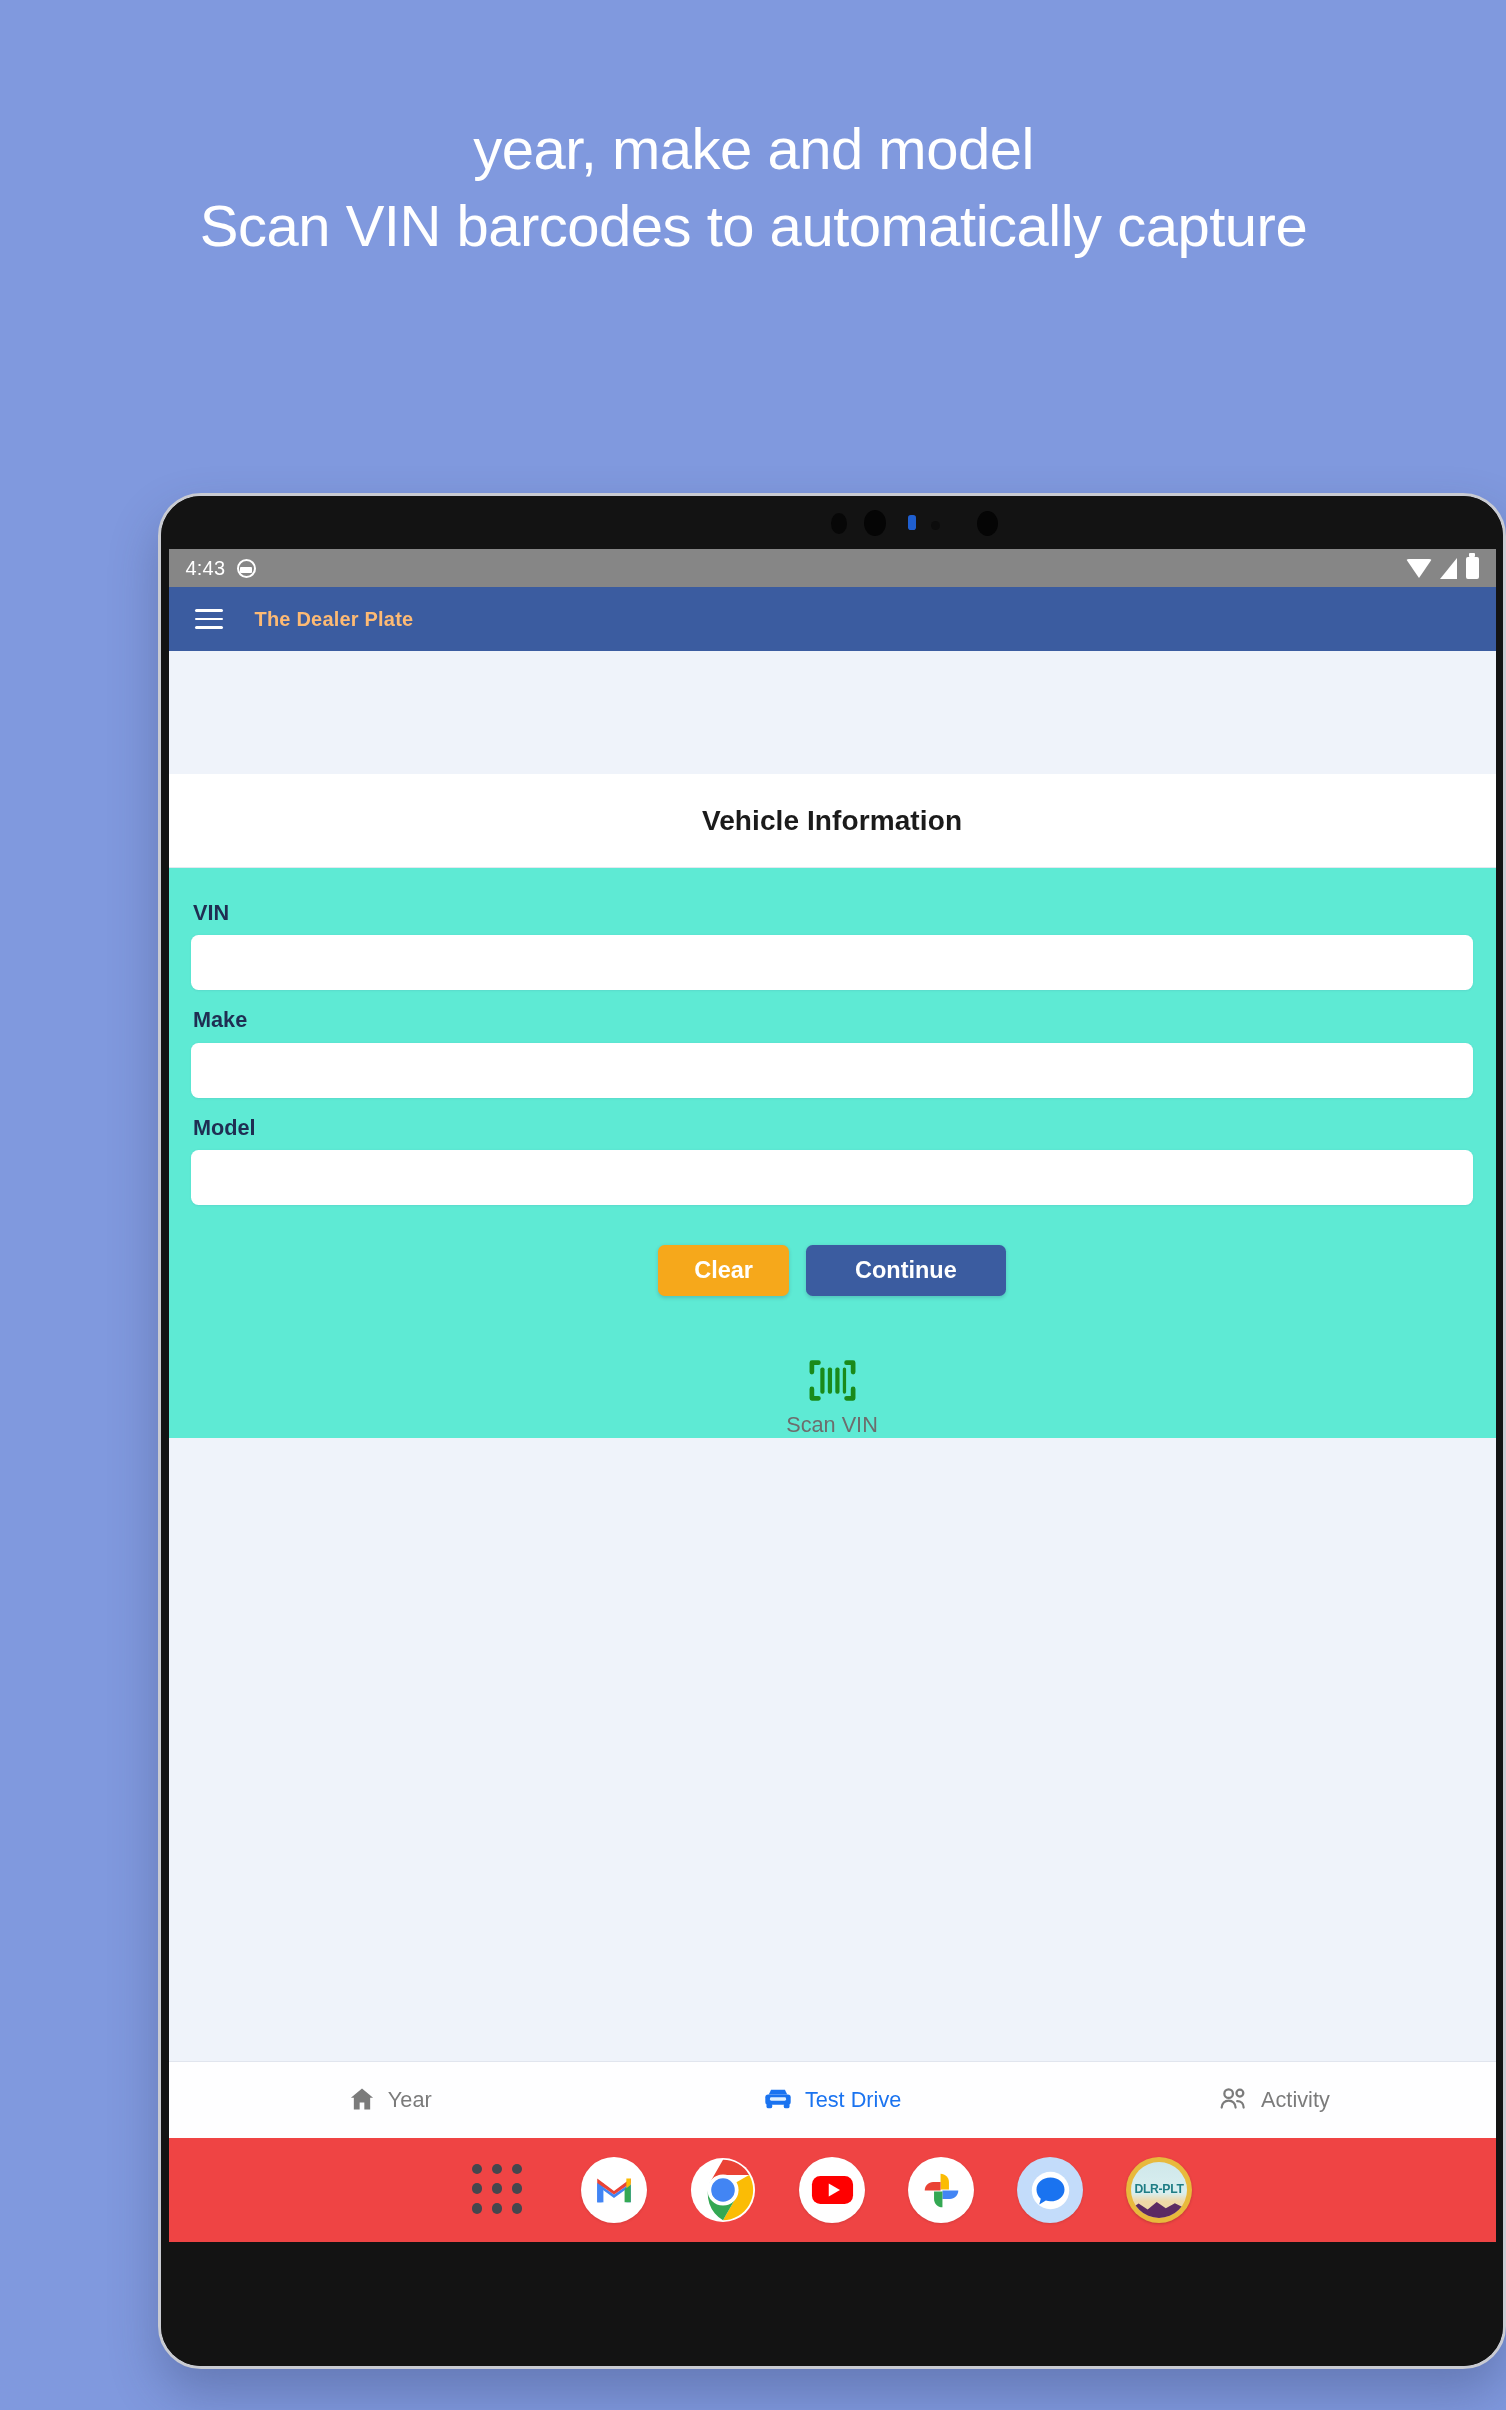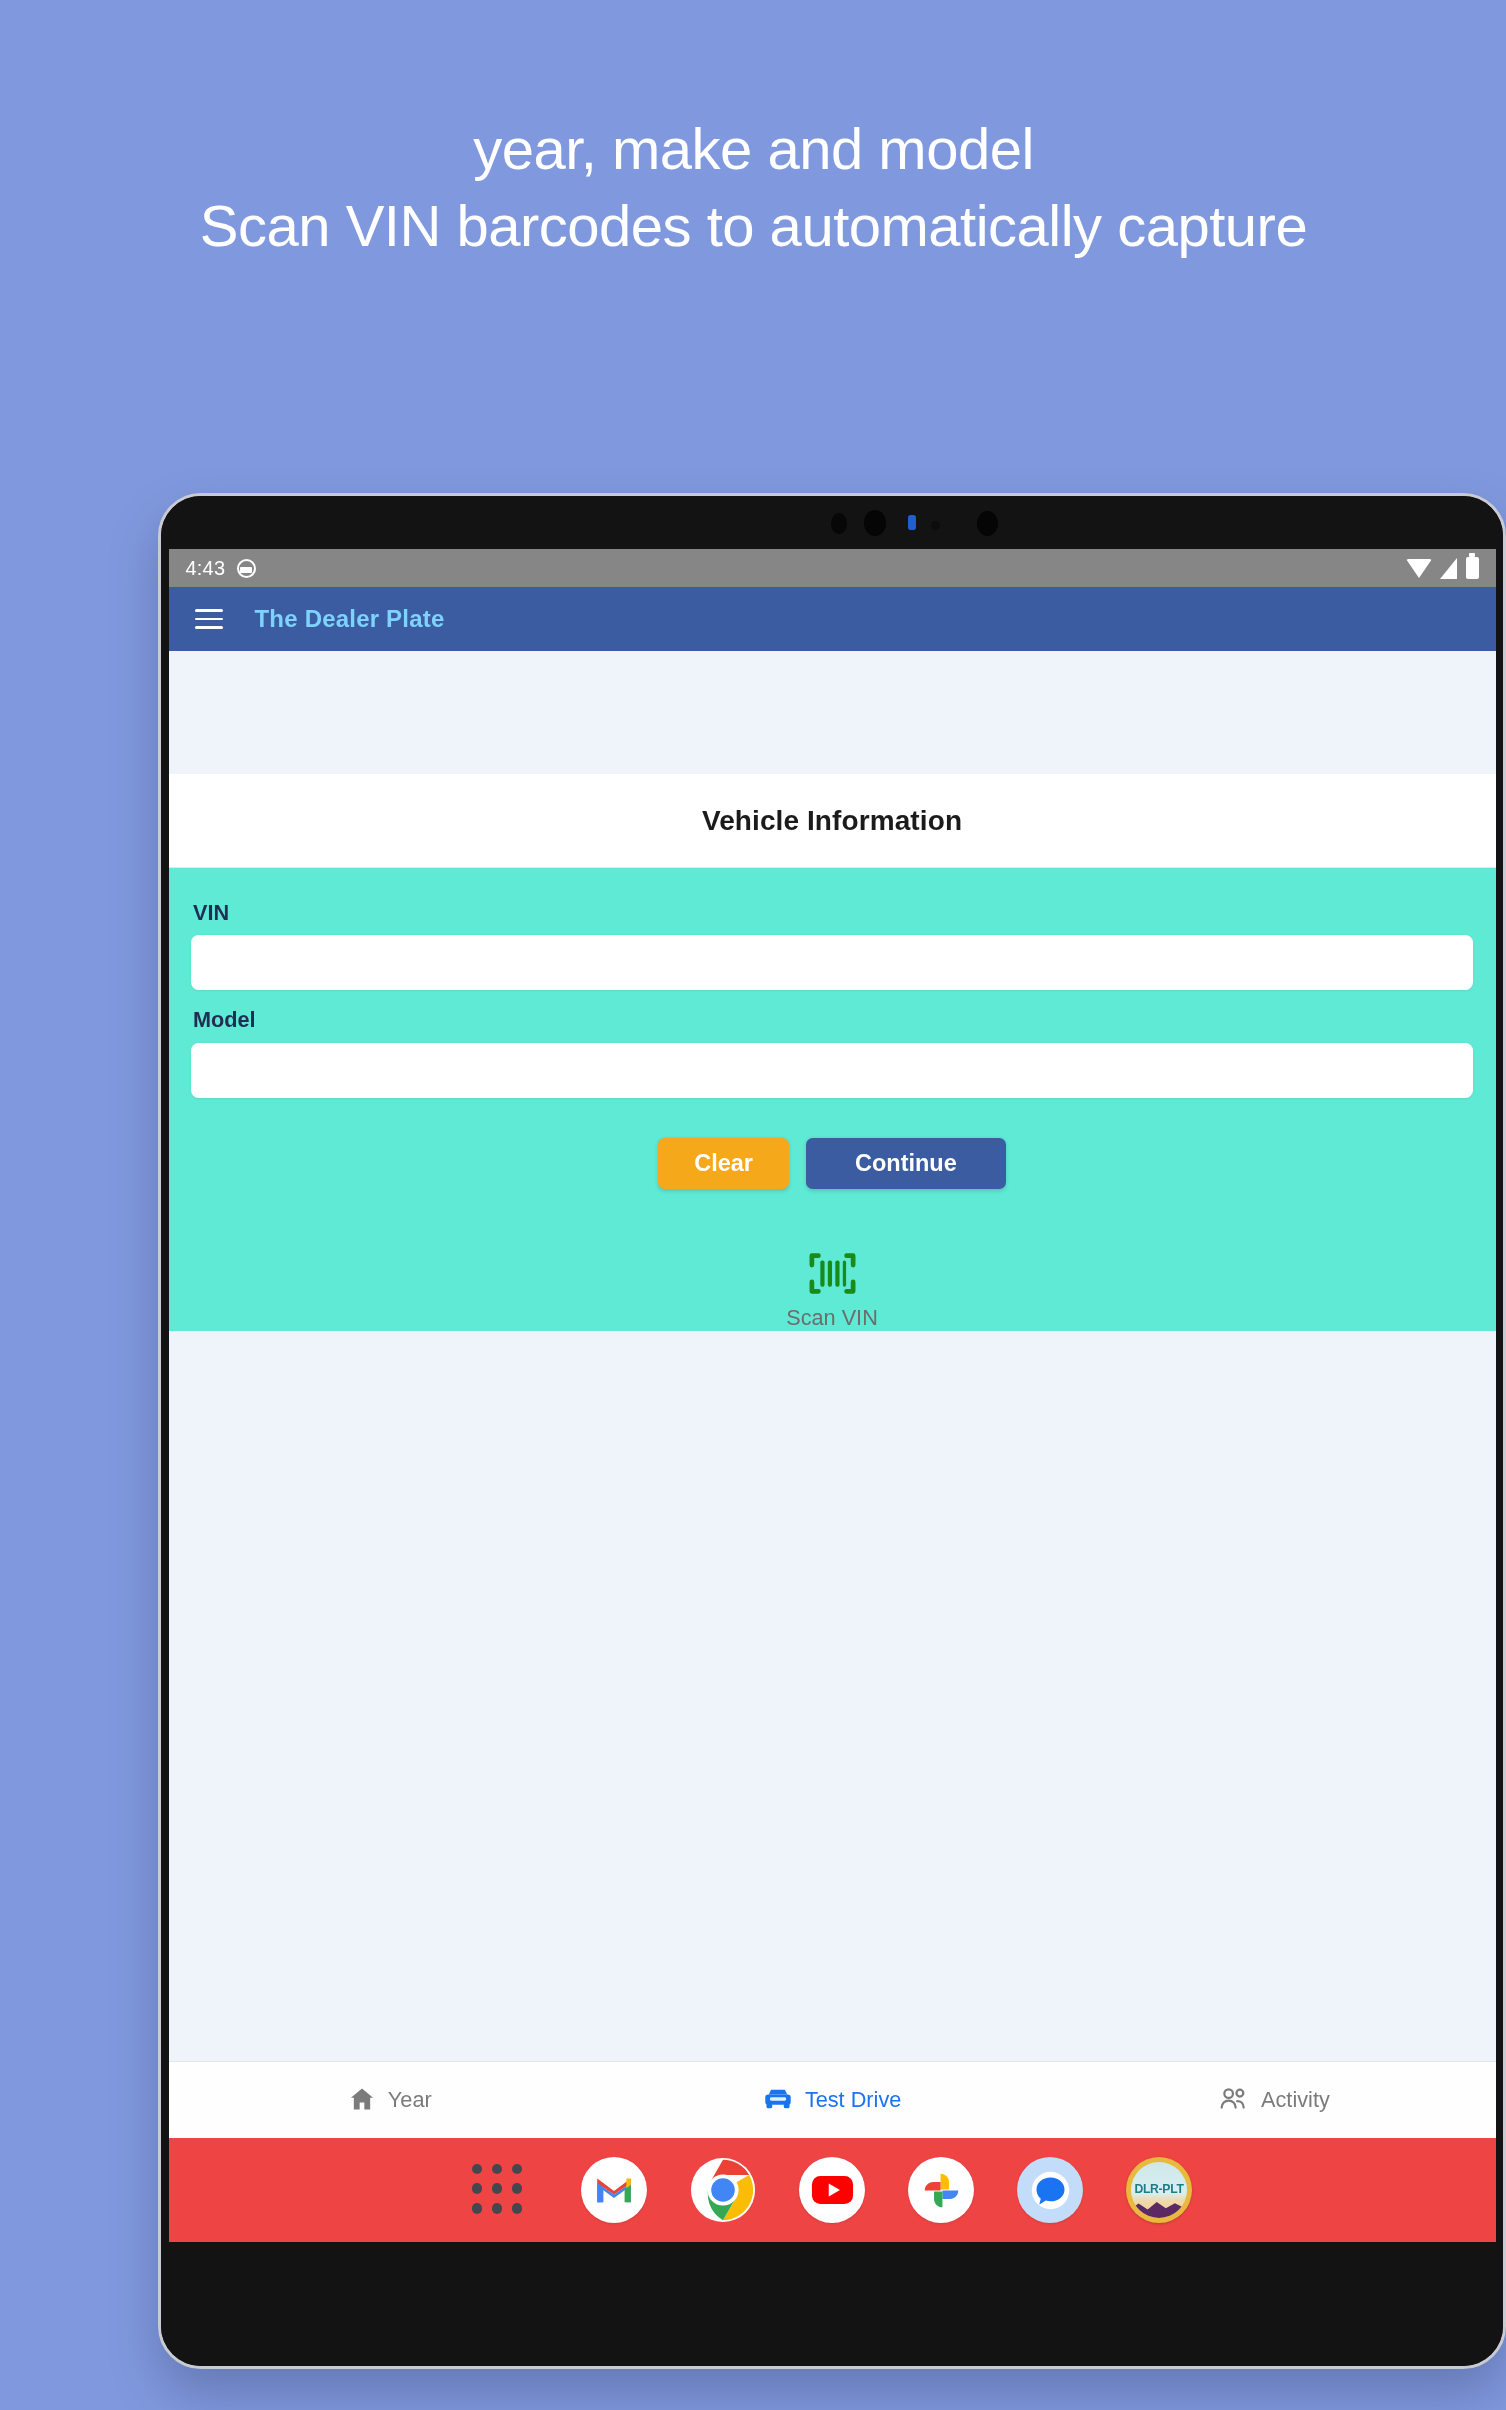--- a/index.html
+++ b/index.html
@@ -102,21 +102,21 @@
   .appbar {
     height:64px;
     background:#3b5ca0;
     display:flex; align-items:center;
     padding:0 26px;
     gap:32px;
   }
   .hamburger { width:28px; display:flex; flex-direction:column; gap:5.6px; cursor:pointer; }
   .hamburger span { display:block; height:2.8px; background:#fff; border-radius:1.9px; }
   .appbar-title {
-    color:#7dd3fc; font-size:24px; font-weight:700; letter-spacing:0.2px;
+    color:#fdba74; font-size:20px; font-weight:700; letter-spacing:0.2px;
   }
 
   
   .page-title-bar {
     background:#ffffff;
     height:94px;
     display:flex; align-items:center; justify-content:center;
     border-bottom:0.9px solid #e3e8f0;
   }
   .page-title {
@@ -302,20 +302,24 @@
       </div>
 
       <div class="form-area">
 
         <div class="field">
           <div class="field-label">VIN</div>
           <input class="field-input" type="text" placeholder="" style="">
         </div>
 
 
+        <div class="field">
+          <div class="field-label">Make</div>
+          <input class="field-input" type="text" placeholder="" style="">
+        </div>
 
         <div class="field">
           <div class="field-label">Model</div>
           <input class="field-input" type="text" placeholder="" style="">
         </div>
 
         <div class="btn-row">
           <button class="btn btn-clear">Clear</button>
           <button class="btn btn-continue">Continue</button>
         </div>

